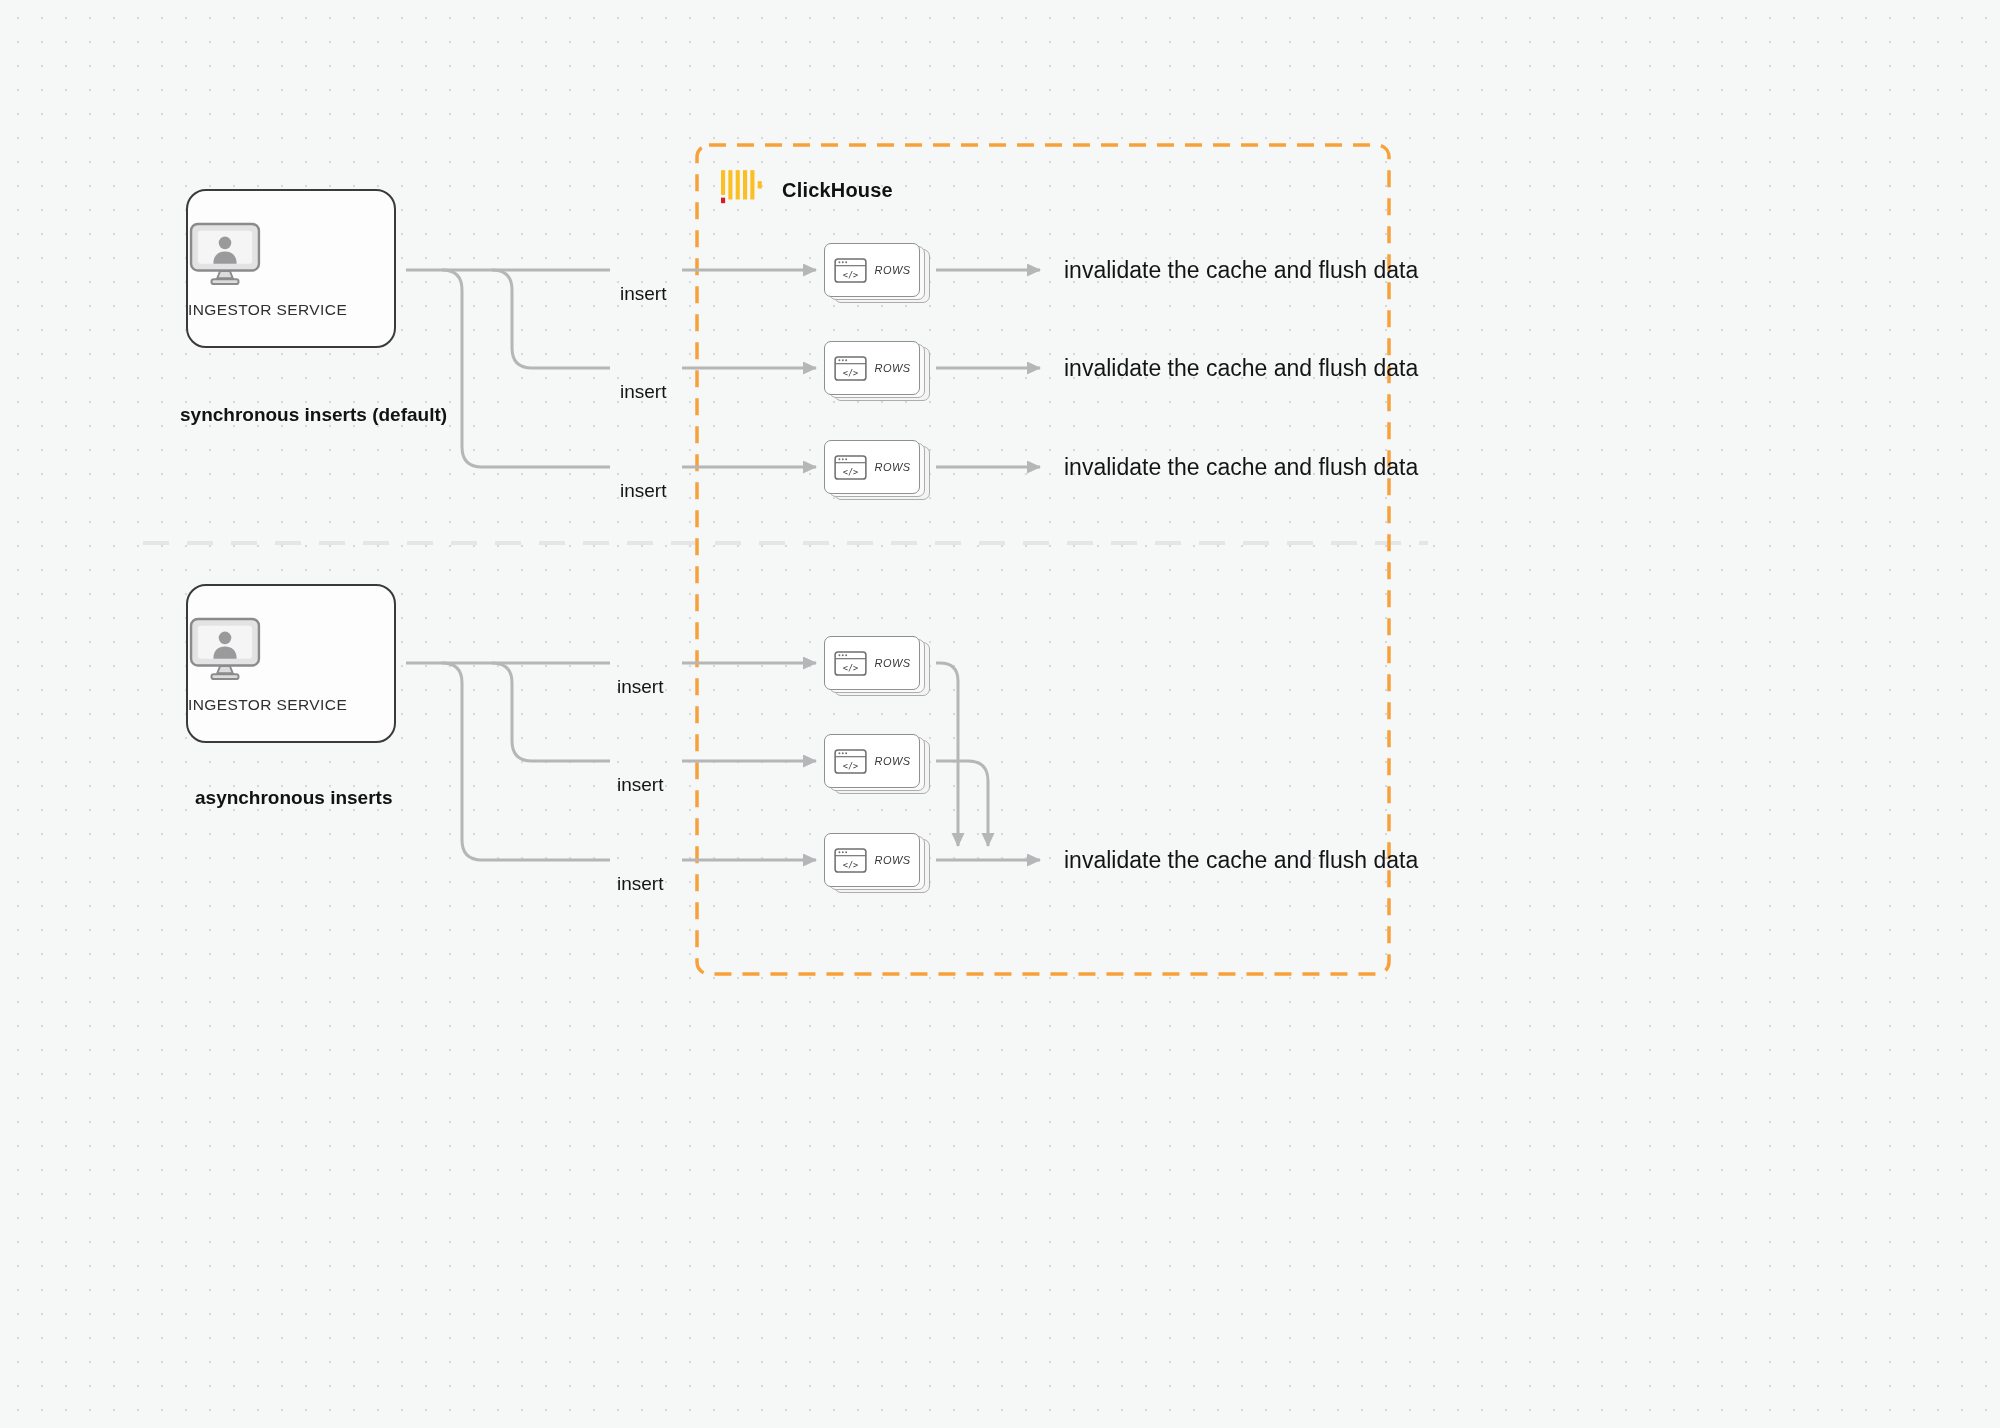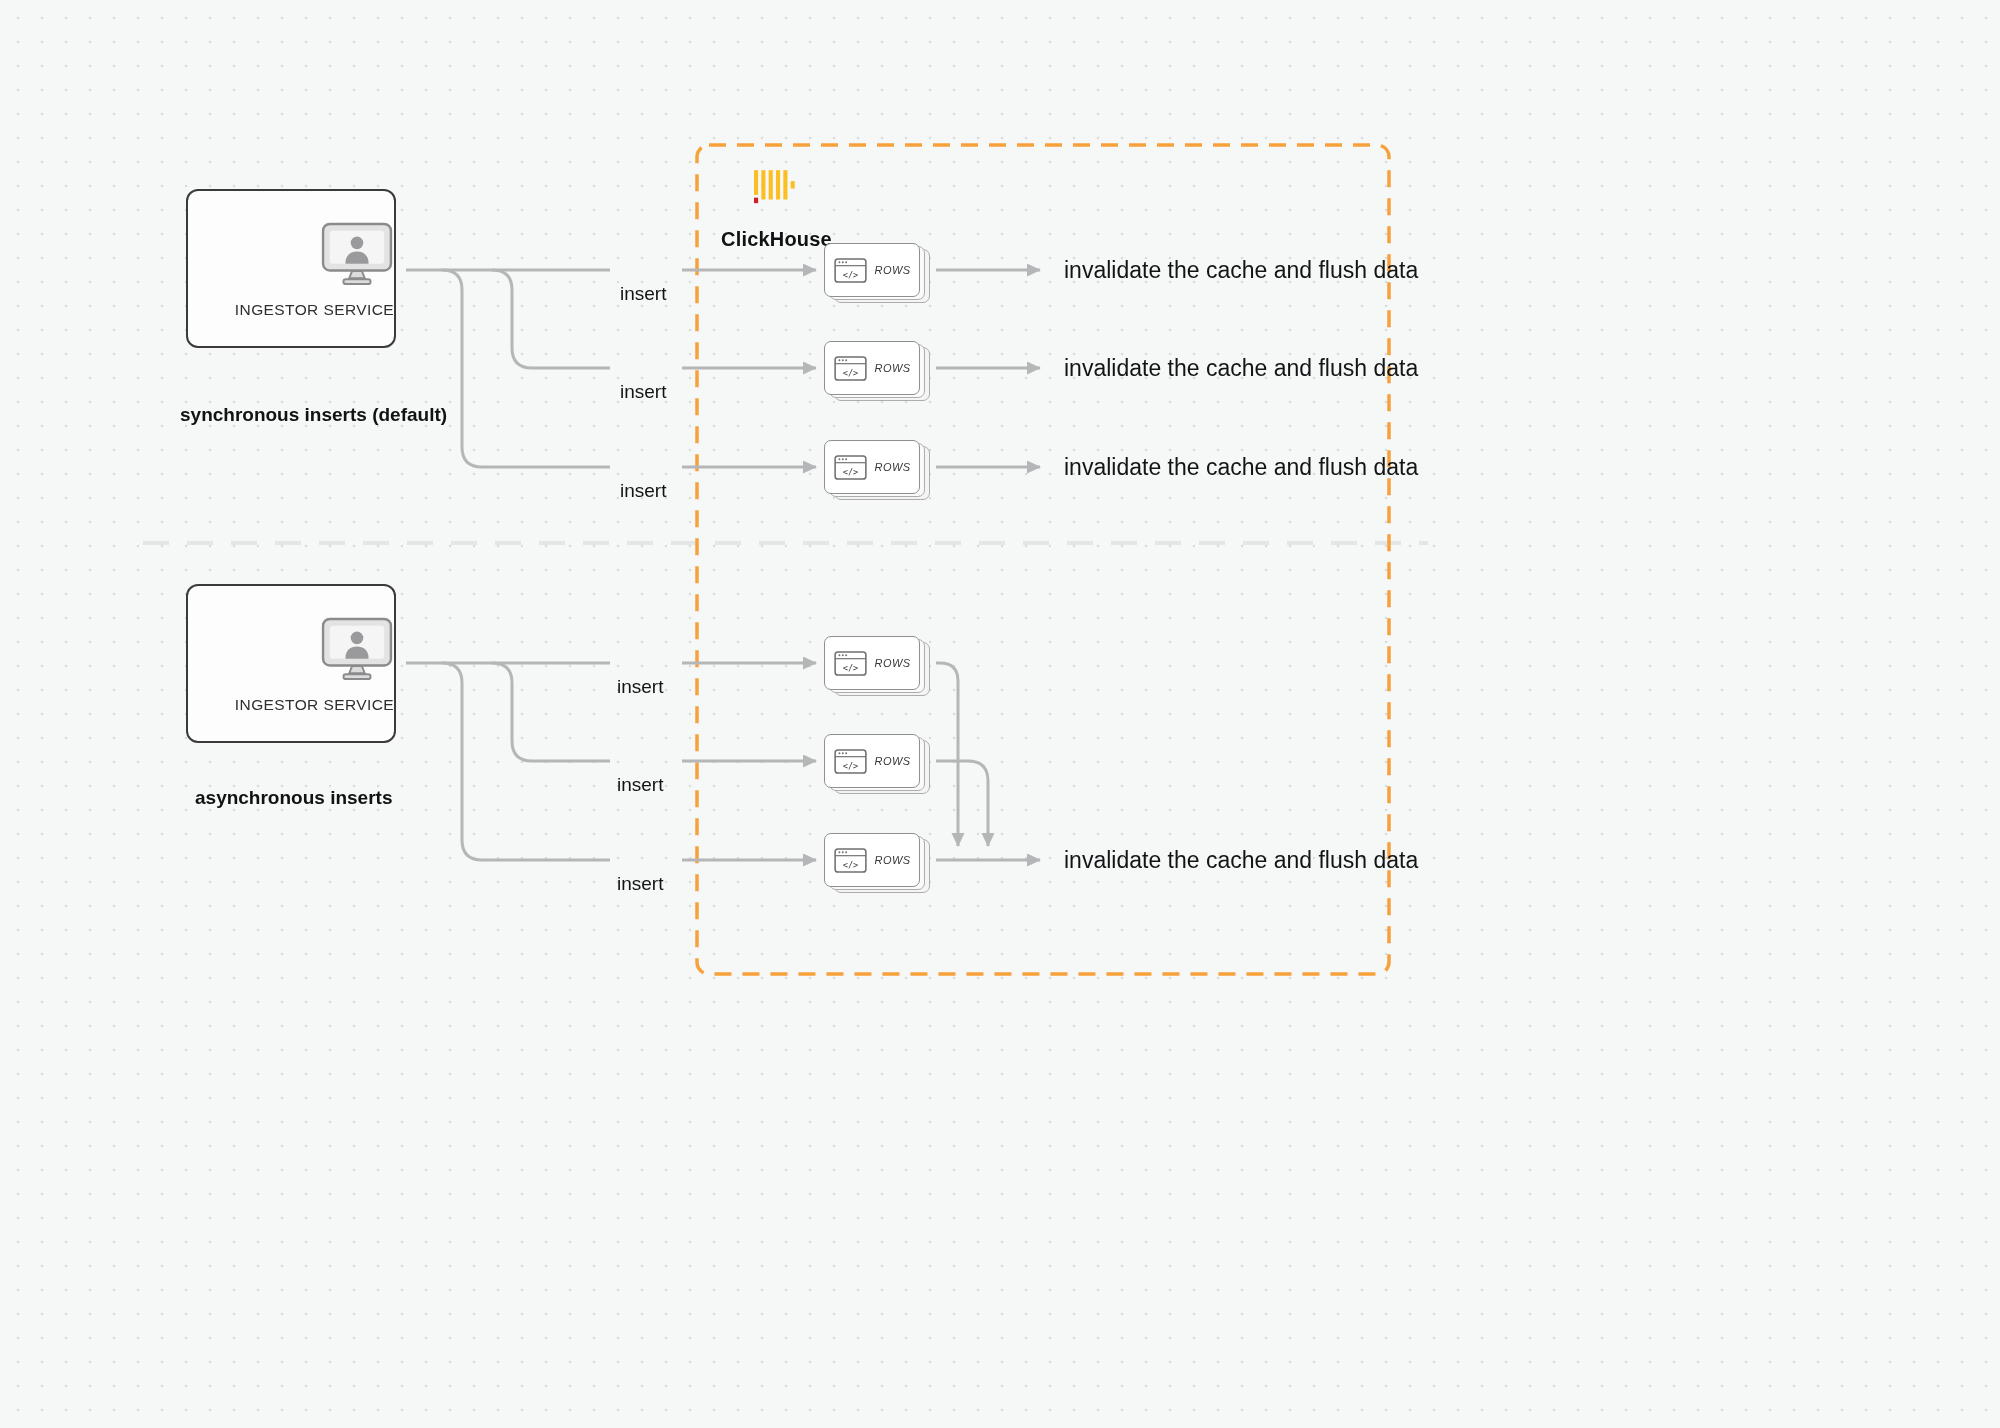--- a/index.html
+++ b/index.html
@@ -17,38 +17,38 @@
     overflow:hidden;
   }
   svg.wires { position:absolute; left:0; top:0; z-index:1; }
 
   
   .ingestor {
     position:absolute; z-index:2;
     width:210px; height:159px;
     background:#fdfdfd;
     border:2.5px solid #3a3a3c;
-    border-radius:12px;
-    display:flex; flex-direction:column; align-items:flex-end; justify-content:center;
+    border-radius:20px;
+    display:flex; flex-direction:column; align-items:flex-start; justify-content:center;
     gap:11px; padding-top:4px;
   }
   .ingestor-label {
     font-size:15.5px; letter-spacing:.4px; color:#2e2e30;
   }
 
   
   .caption {
     position:absolute; z-index:2;
     font-size:19px; font-weight:700; color:#111214;text-align:right;
   }
 
   
   .ch-header {
     position:absolute; z-index:2;
-    display:flex; align-items:center; gap:17px;flex-direction:column;
+    display:flex; align-items:center; gap:17px;
   }
   .ch-label { font-size:20px; font-weight:700; color:#101113; letter-spacing:.2px; }
 
   
   .rows-card { position:absolute; z-index:2; width:96px; height:54px; }
   .rows-card .layer {
     position:absolute; left:0; top:0; right:0; bottom:0;
     background:#f4f4f5; border:1.5px solid #adadaf; border-radius:7px;
   }
   .rows-card .l2 { transform:translate(10px,6px); }

